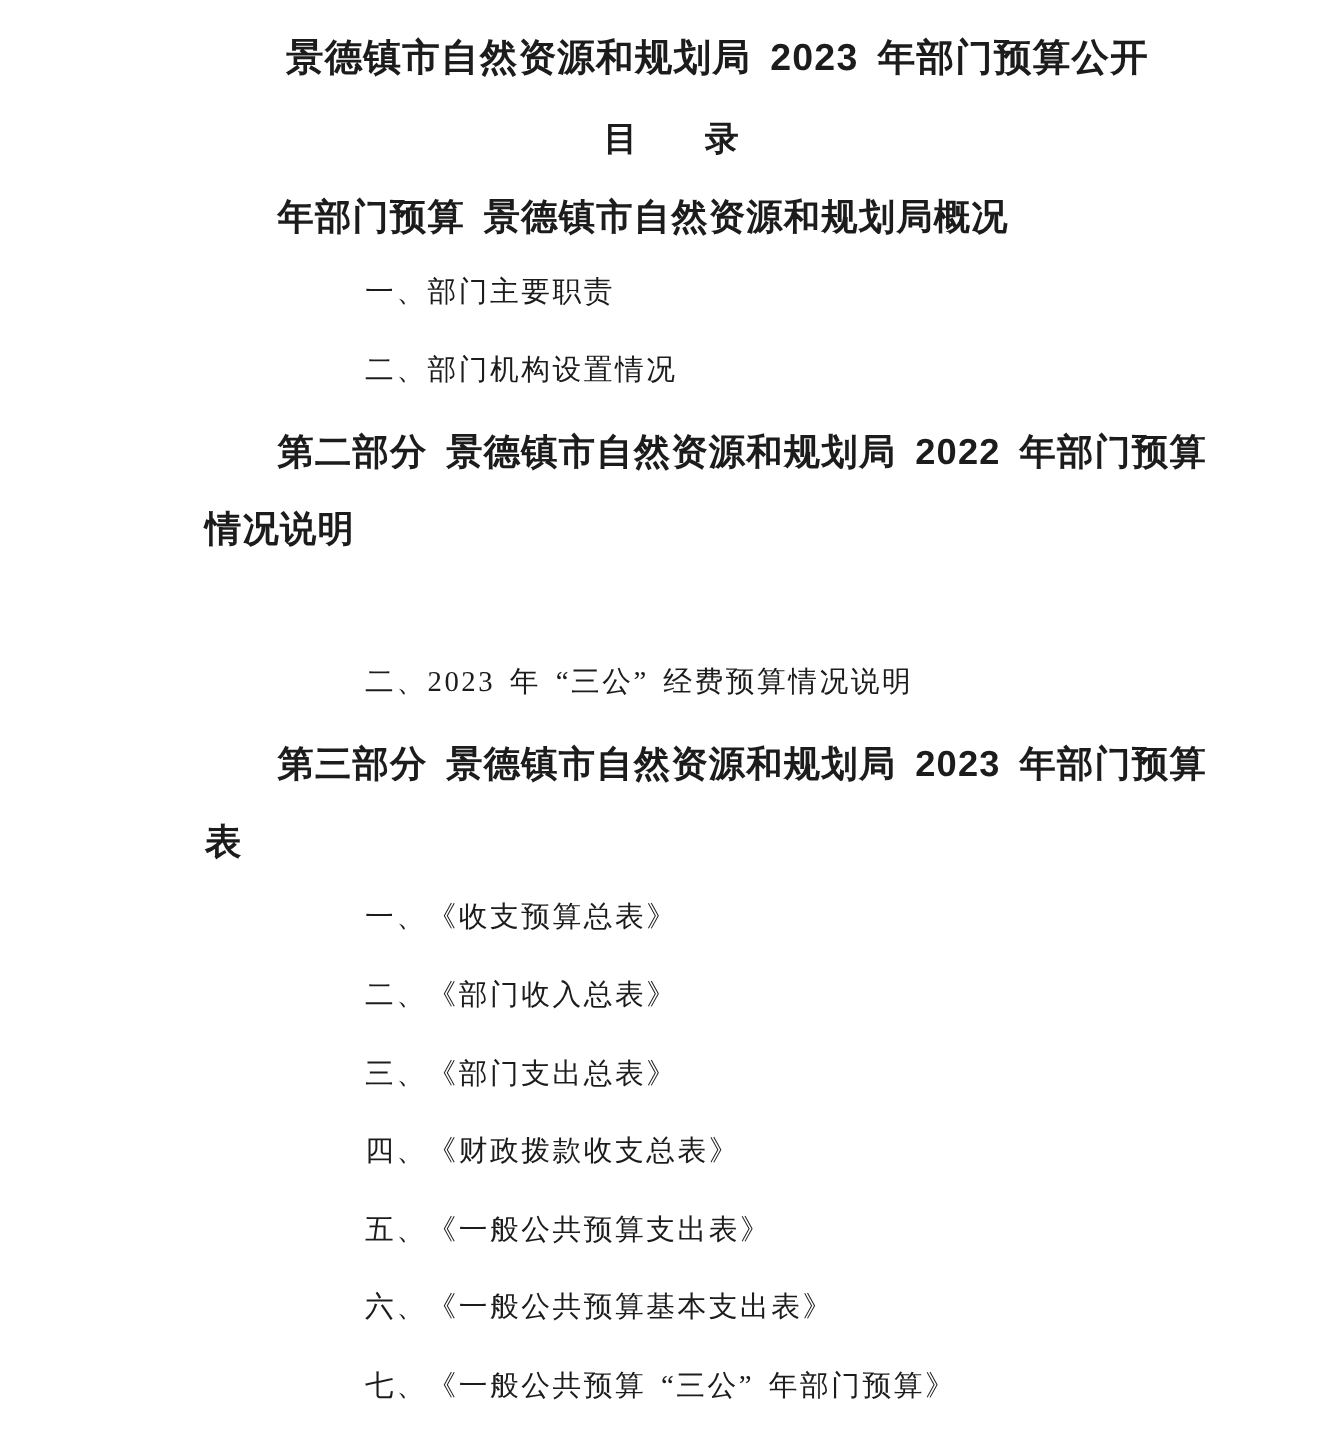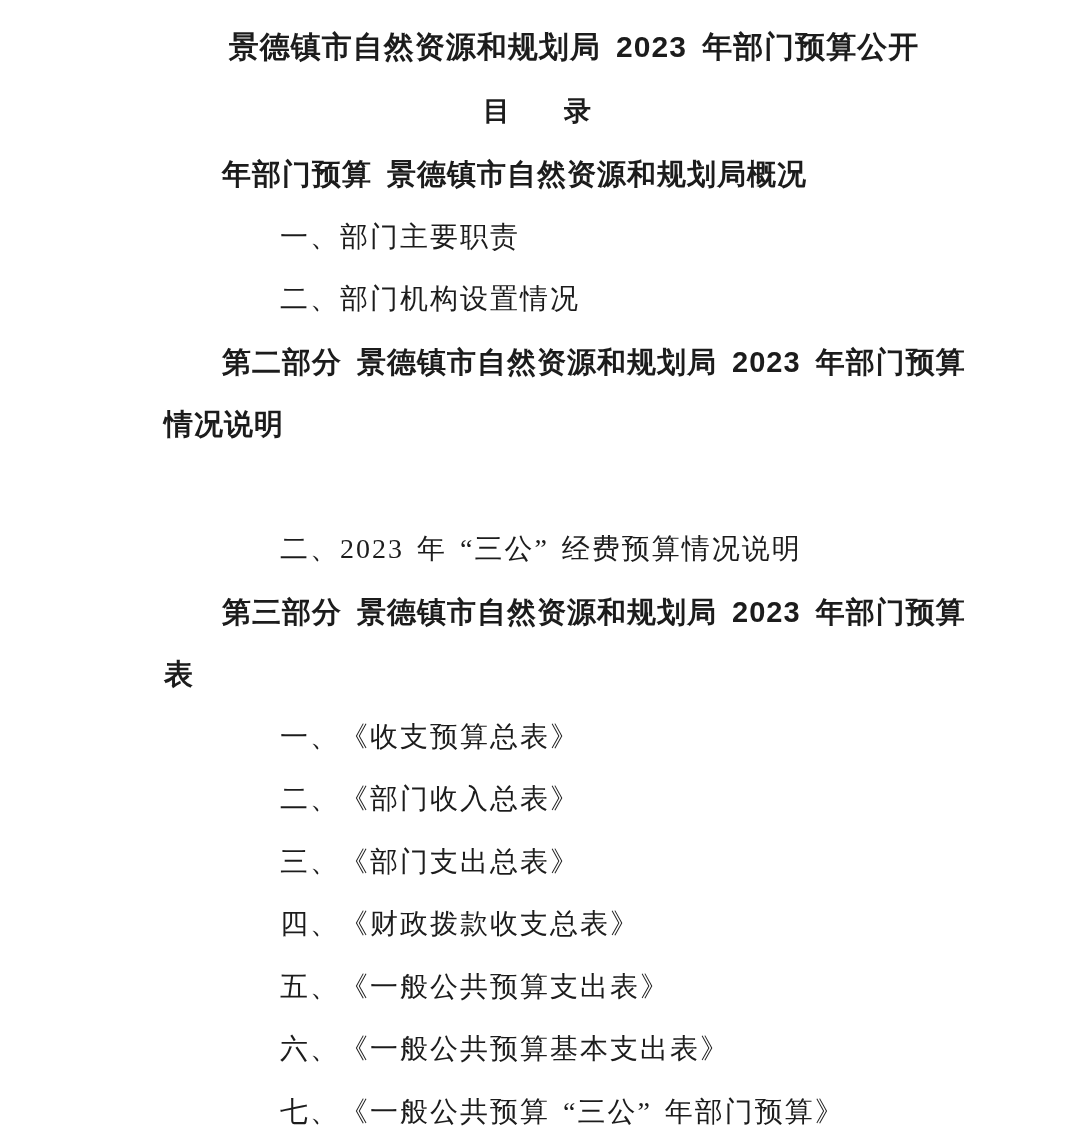--- a/index.html
+++ b/index.html
@@ -49,24 +49,24 @@
   .heading {
     left: 222px;
     font-family: "Liberation Sans", "DejaVu Sans", sans-serif;
     font-weight: bold;
     font-size: 29px;
     letter-spacing: 1px;
     word-spacing: 6px;
   }
   .cont { left: 164px; }
   .item {
-    left: 280px;
+    left: 292px;
     font-family: "Liberation Serif", "DejaVu Serif", serif;
     font-weight: normal;
-    font-size: 28px;
+    font-size: 23px;
     letter-spacing: 2px;
     word-spacing: 4px;
   }
 </style>
 </head>
 <body>
 
 <div class="page">
 
   <div class="title">景德镇市自然资源和规划局 2023 年部门预算公开</div>
@@ -75,21 +75,21 @@
     <span>目</span>
     <span>录</span>
   </div>
 
   <div class="ln heading" style="top:158px">年部门预算 景德镇市自然资源和规划局概况</div>
 
   <div class="ln item" style="top:221px">一、部门主要职责</div>
 
   <div class="ln item" style="top:283px">二、部门机构设置情况</div>
 
-  <div class="ln heading" style="top:346px">第二部分 景德镇市自然资源和规划局 2023 年部门预算</div>
+  <div class="ln heading" style="top:346px">第二部分 景德镇市自然资源和规划局 2022 年部门预算</div>
 
   <div class="ln heading cont" style="top:408px">情况说明</div>
 
 
   <div class="ln item" style="top:533px">二、2023 年 “三公” 经费预算情况说明</div>
 
   <div class="ln heading" style="top:596px">第三部分 景德镇市自然资源和规划局 2023 年部门预算</div>
 
   <div class="ln heading cont" style="top:658px">表</div>
 

